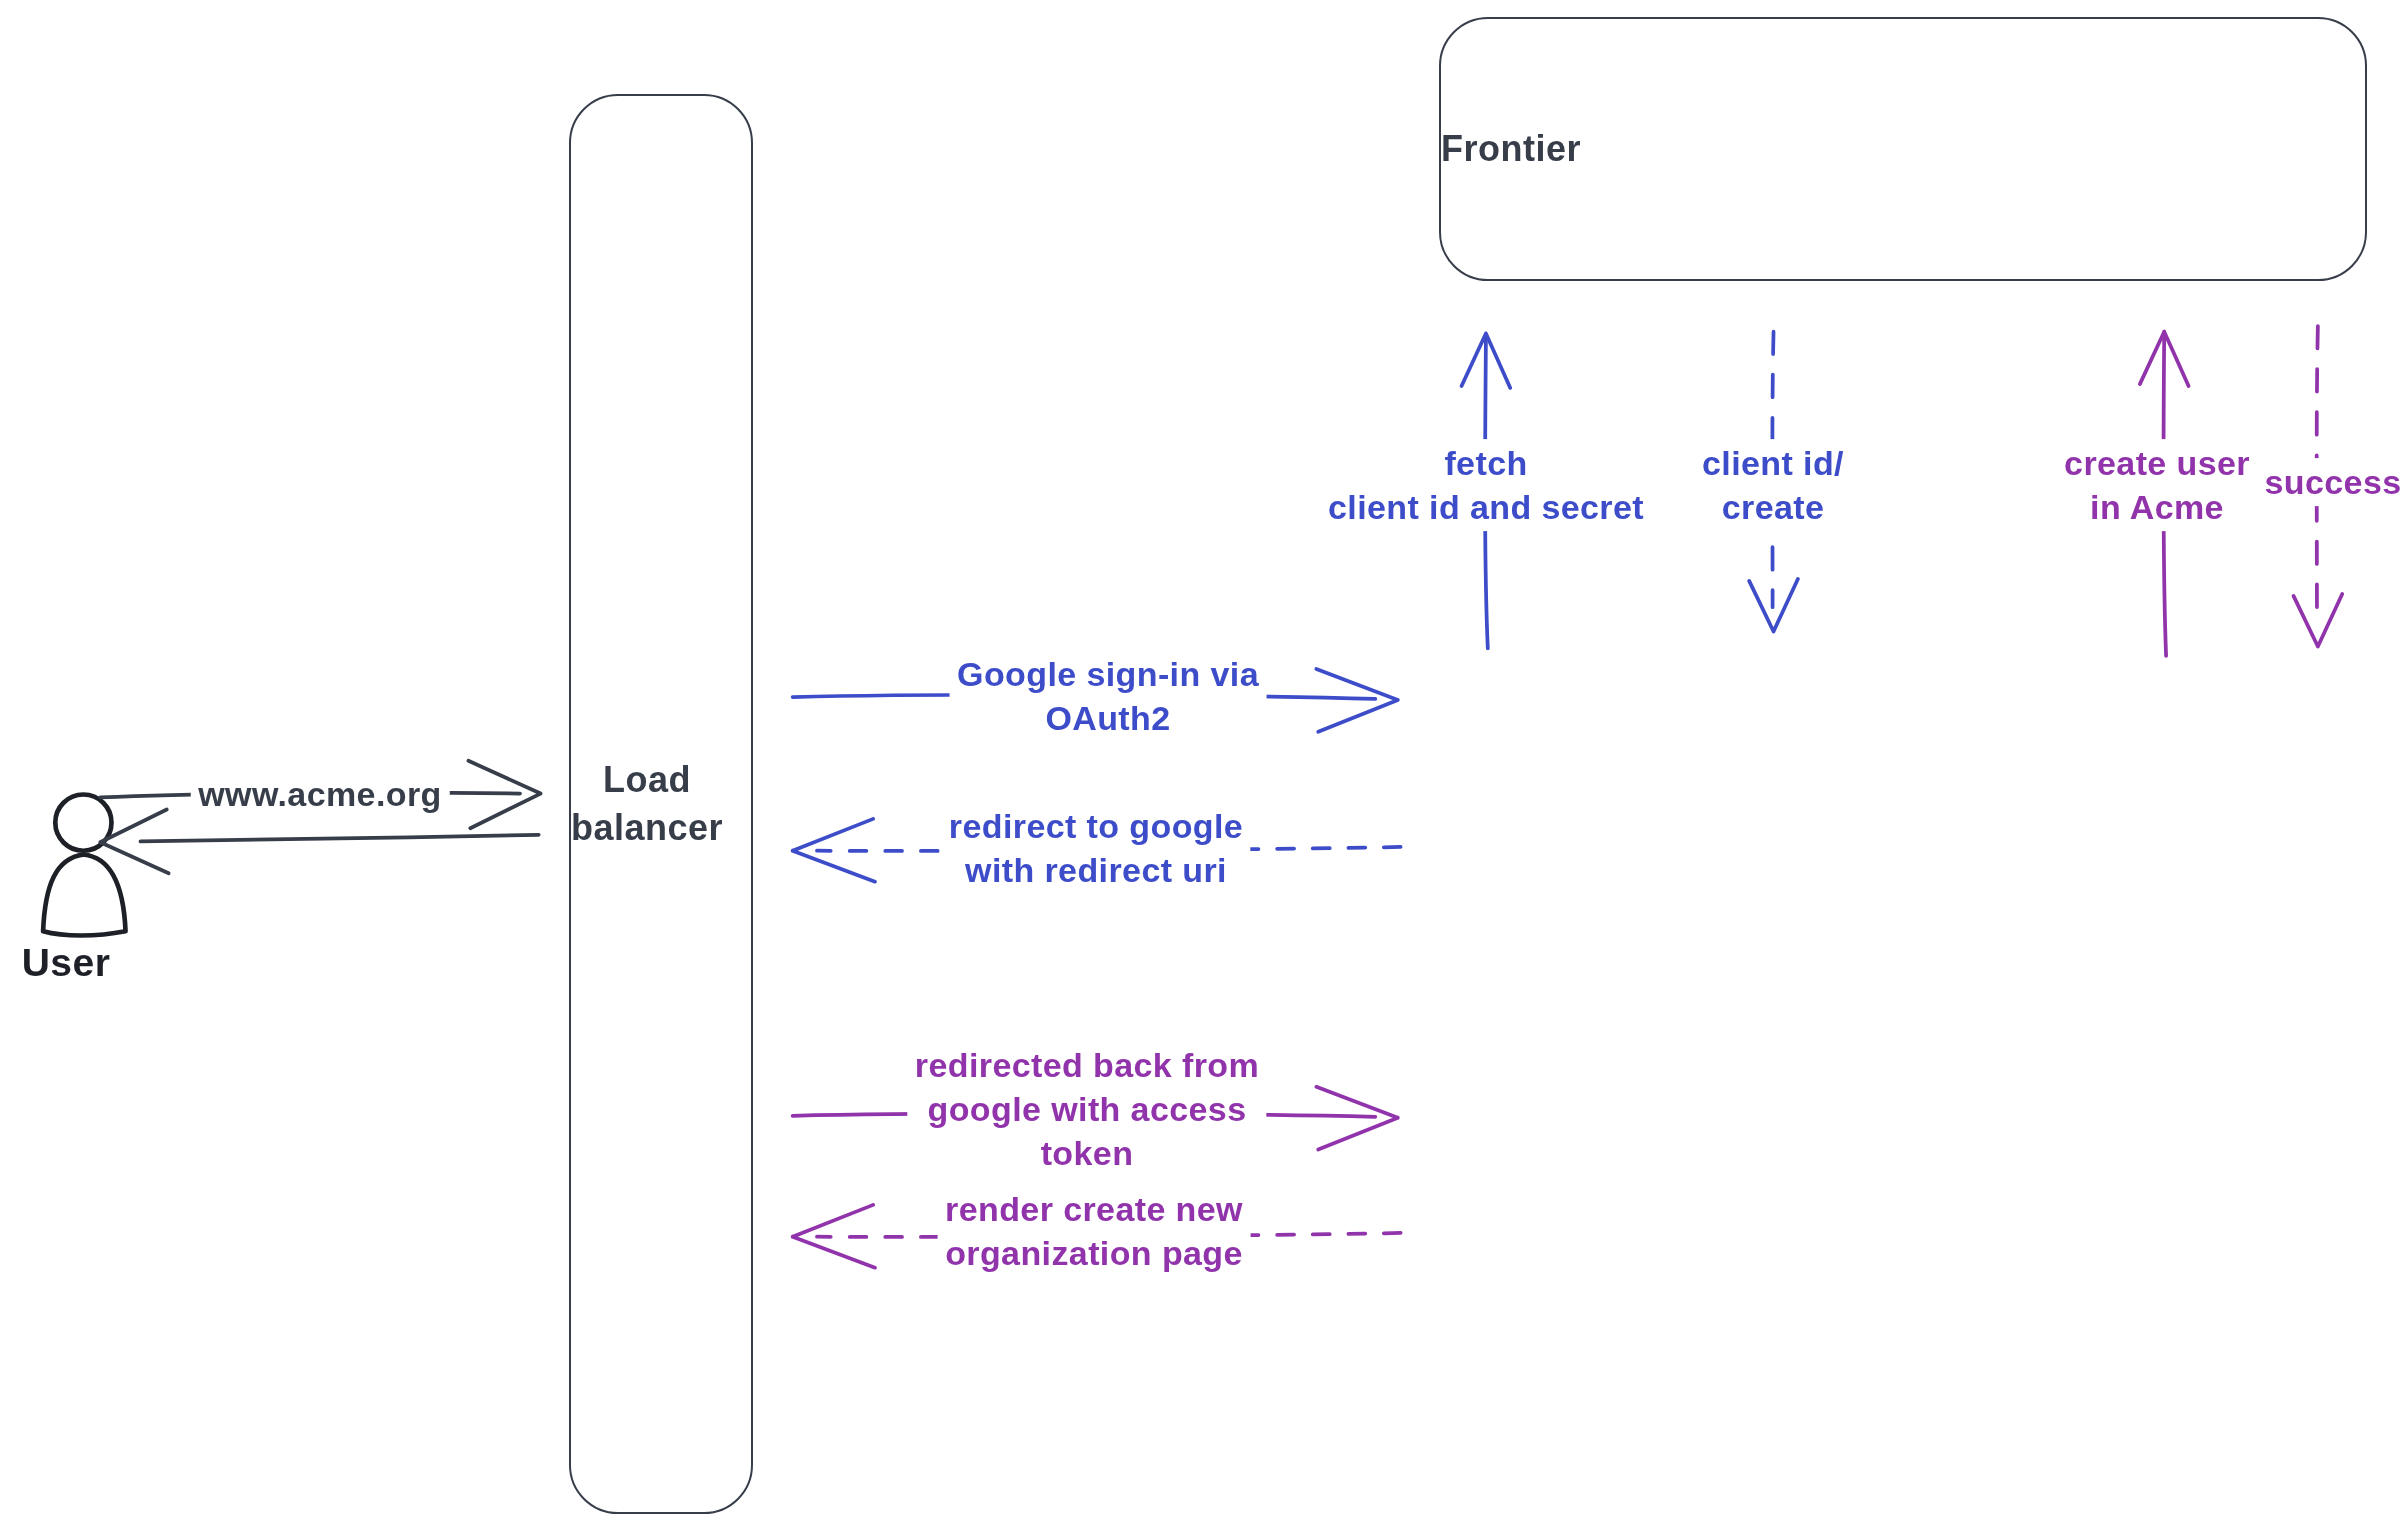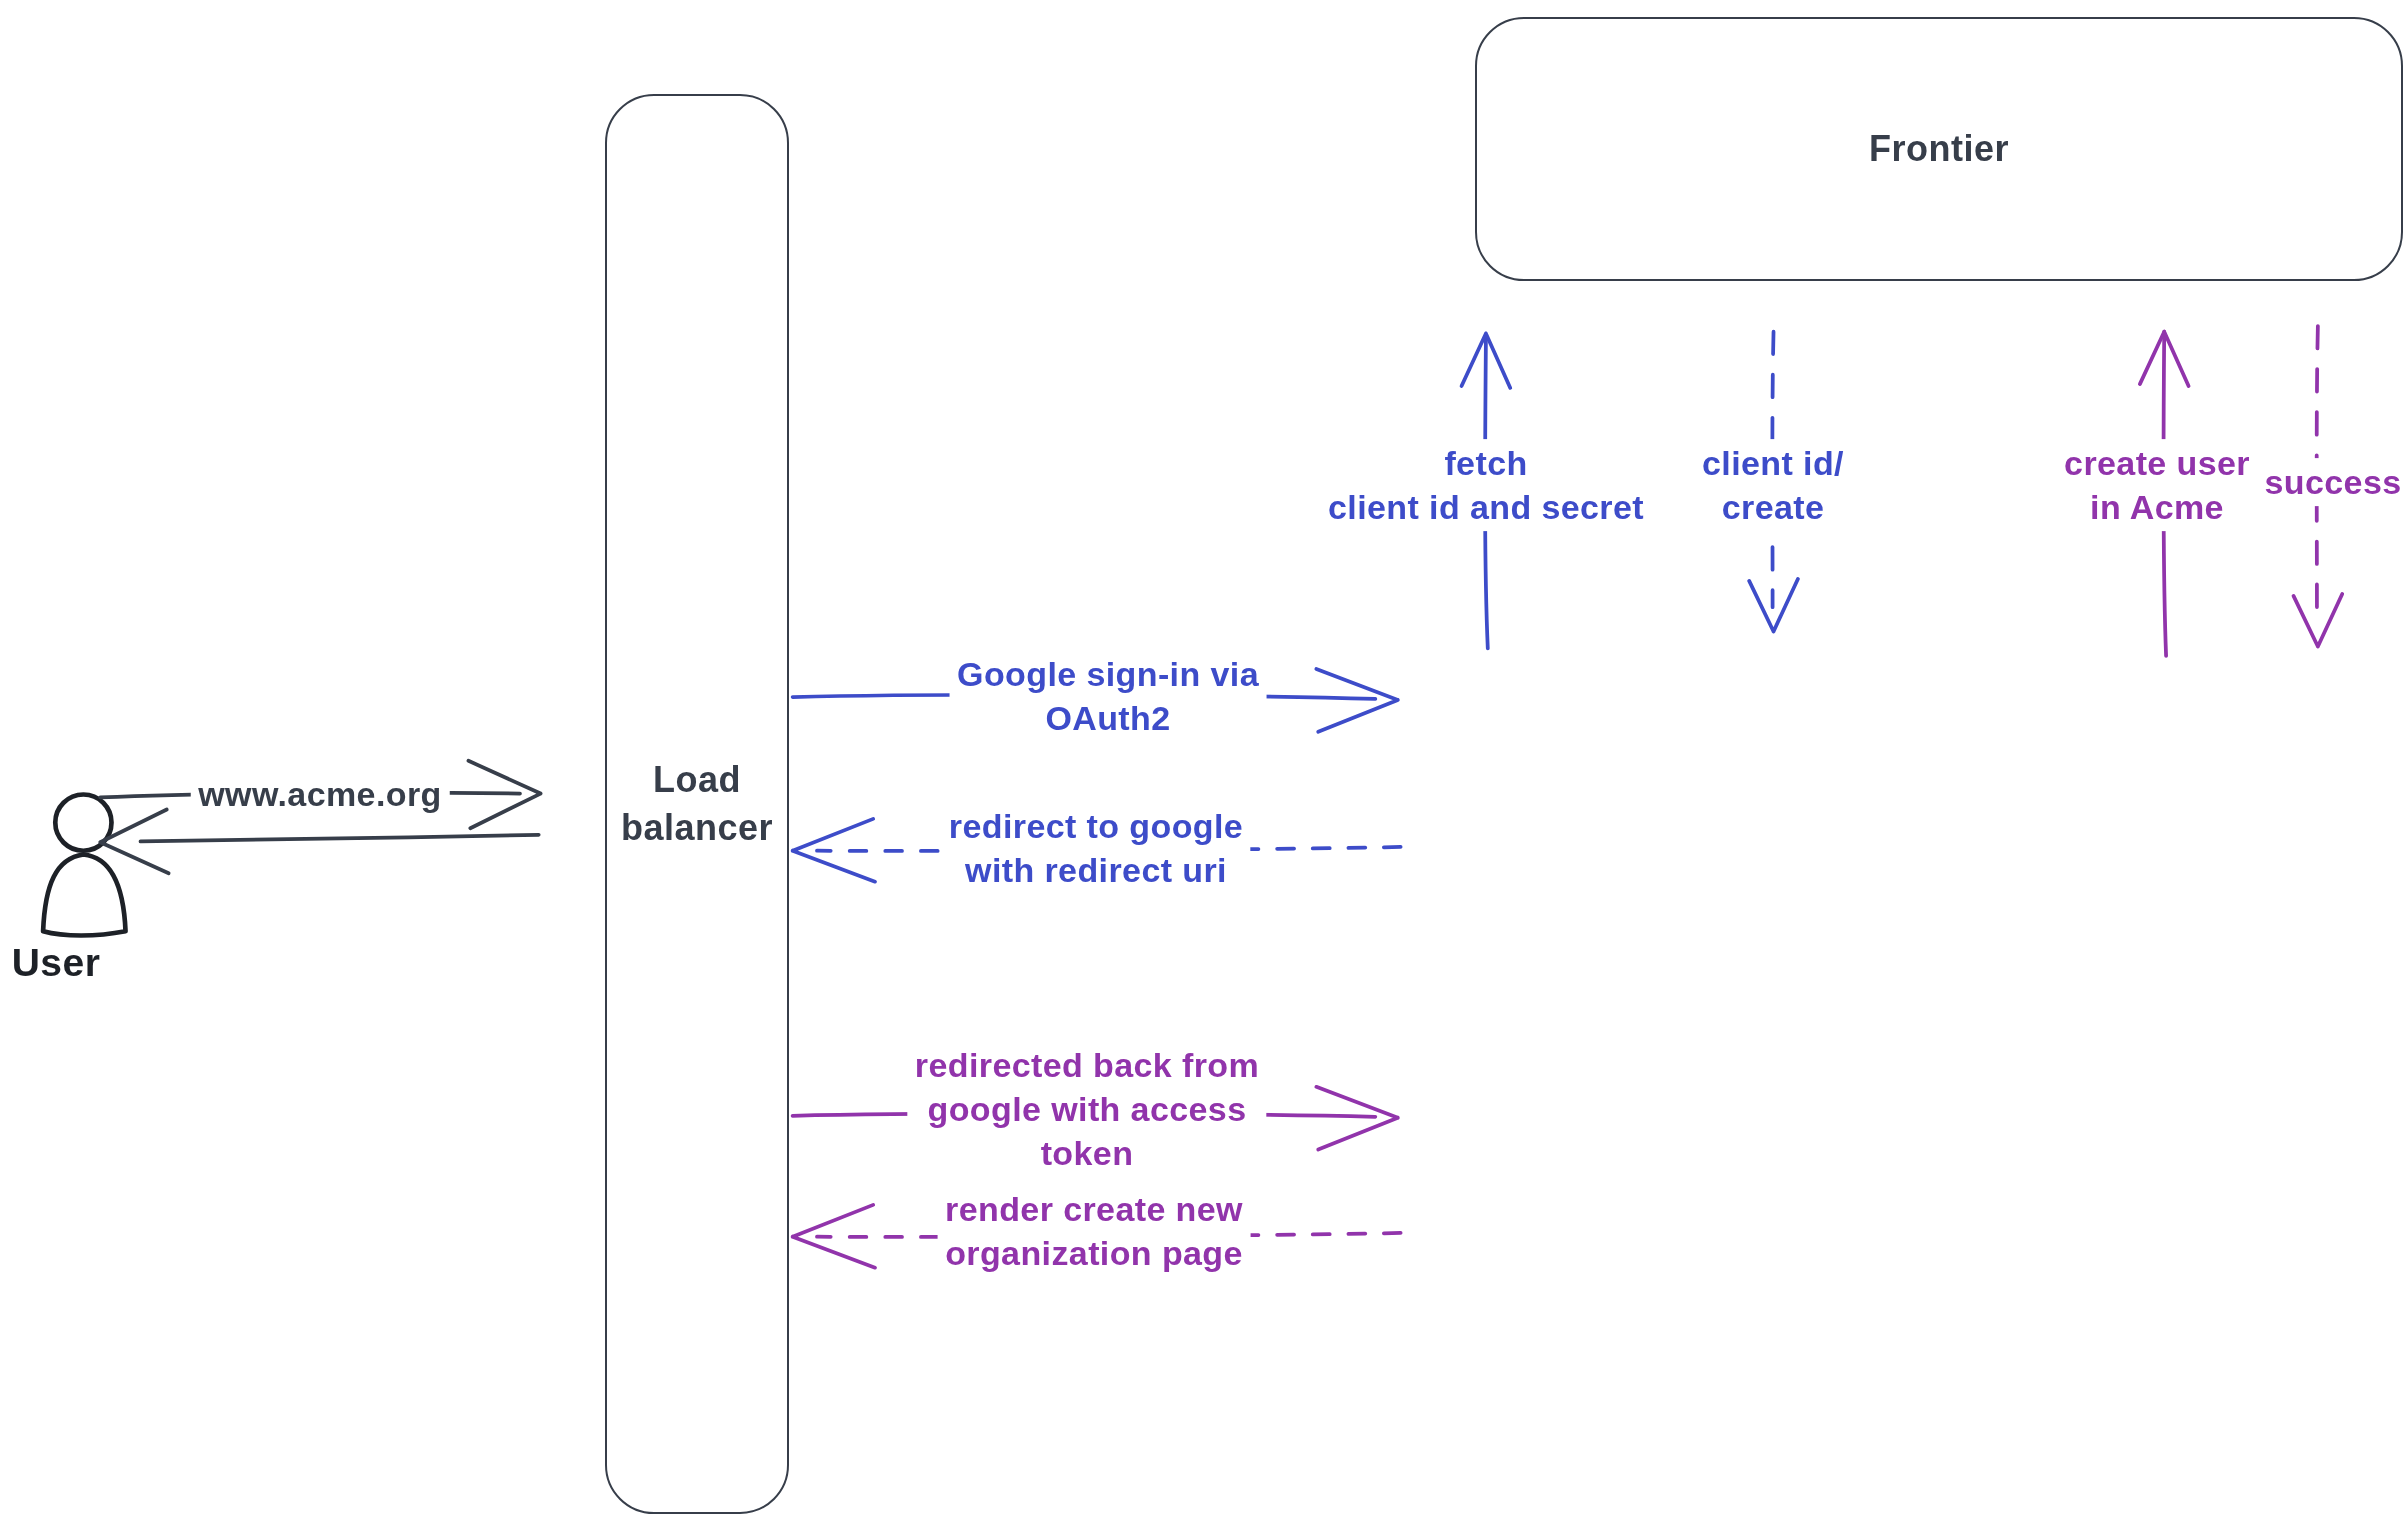--- a/index.html
+++ b/index.html
@@ -19,24 +19,24 @@
   .line{stroke-width:4;}
   .head{stroke-width:4;}
   .dash-h{stroke-dasharray:18 20;}
   .dash-v{stroke-dasharray:24 22;}
 
   .box{
     position:absolute;z-index:2;
     border:2.8px solid var(--ink,#373e4a);
     border-radius:49px;
     background:transparent;
-    display:flex;align-items:center;justify-content:center;
+    display:flex;align-items:center;justify-content:flex-start;
     text-align:center;
     color:var(--ink,#373e4a);
-    font-size:36px;line-height:1.32;font-weight:600;letter-spacing:0.5px;margin-left:36px;
+    font-size:36px;line-height:1.32;font-weight:600;letter-spacing:0.5px;
   }
   .box .bl{display:block;}
 
   .msg{
     position:absolute;z-index:3;
     transform:translate(-50%,-50%);
     background:var(--background,#ffffff);
     padding:1.9px 7.5px;
     text-align:center;
     font-size:34px;line-height:44px;font-weight:600;letter-spacing:0.4px;
@@ -126,21 +126,21 @@
       <span class="bl">Load</span>
       <span class="bl">balancer</span>
     </div>
   </div>
 
   <div class="box" style="left:1439px;top:17px;width:924px;height:260px;">
     <div>Frontier</div>
   </div>
 
 
-  <div class="actor-label" style="left:56px;top:963px;">User</div>
+  <div class="actor-label" style="left:66px;top:963px;">User</div>
 
   <div class="msg c-ink" style="left:320px;top:794px;text-align:right;">
     <span class="ln">www.acme.org</span>
   </div>
 
   <div class="msg c-blue" style="left:1092px;top:696px;margin-left:16px;">
     <span class="ln">Google sign-in via</span>
     <span class="ln">OAuth2</span>
   </div>
 

